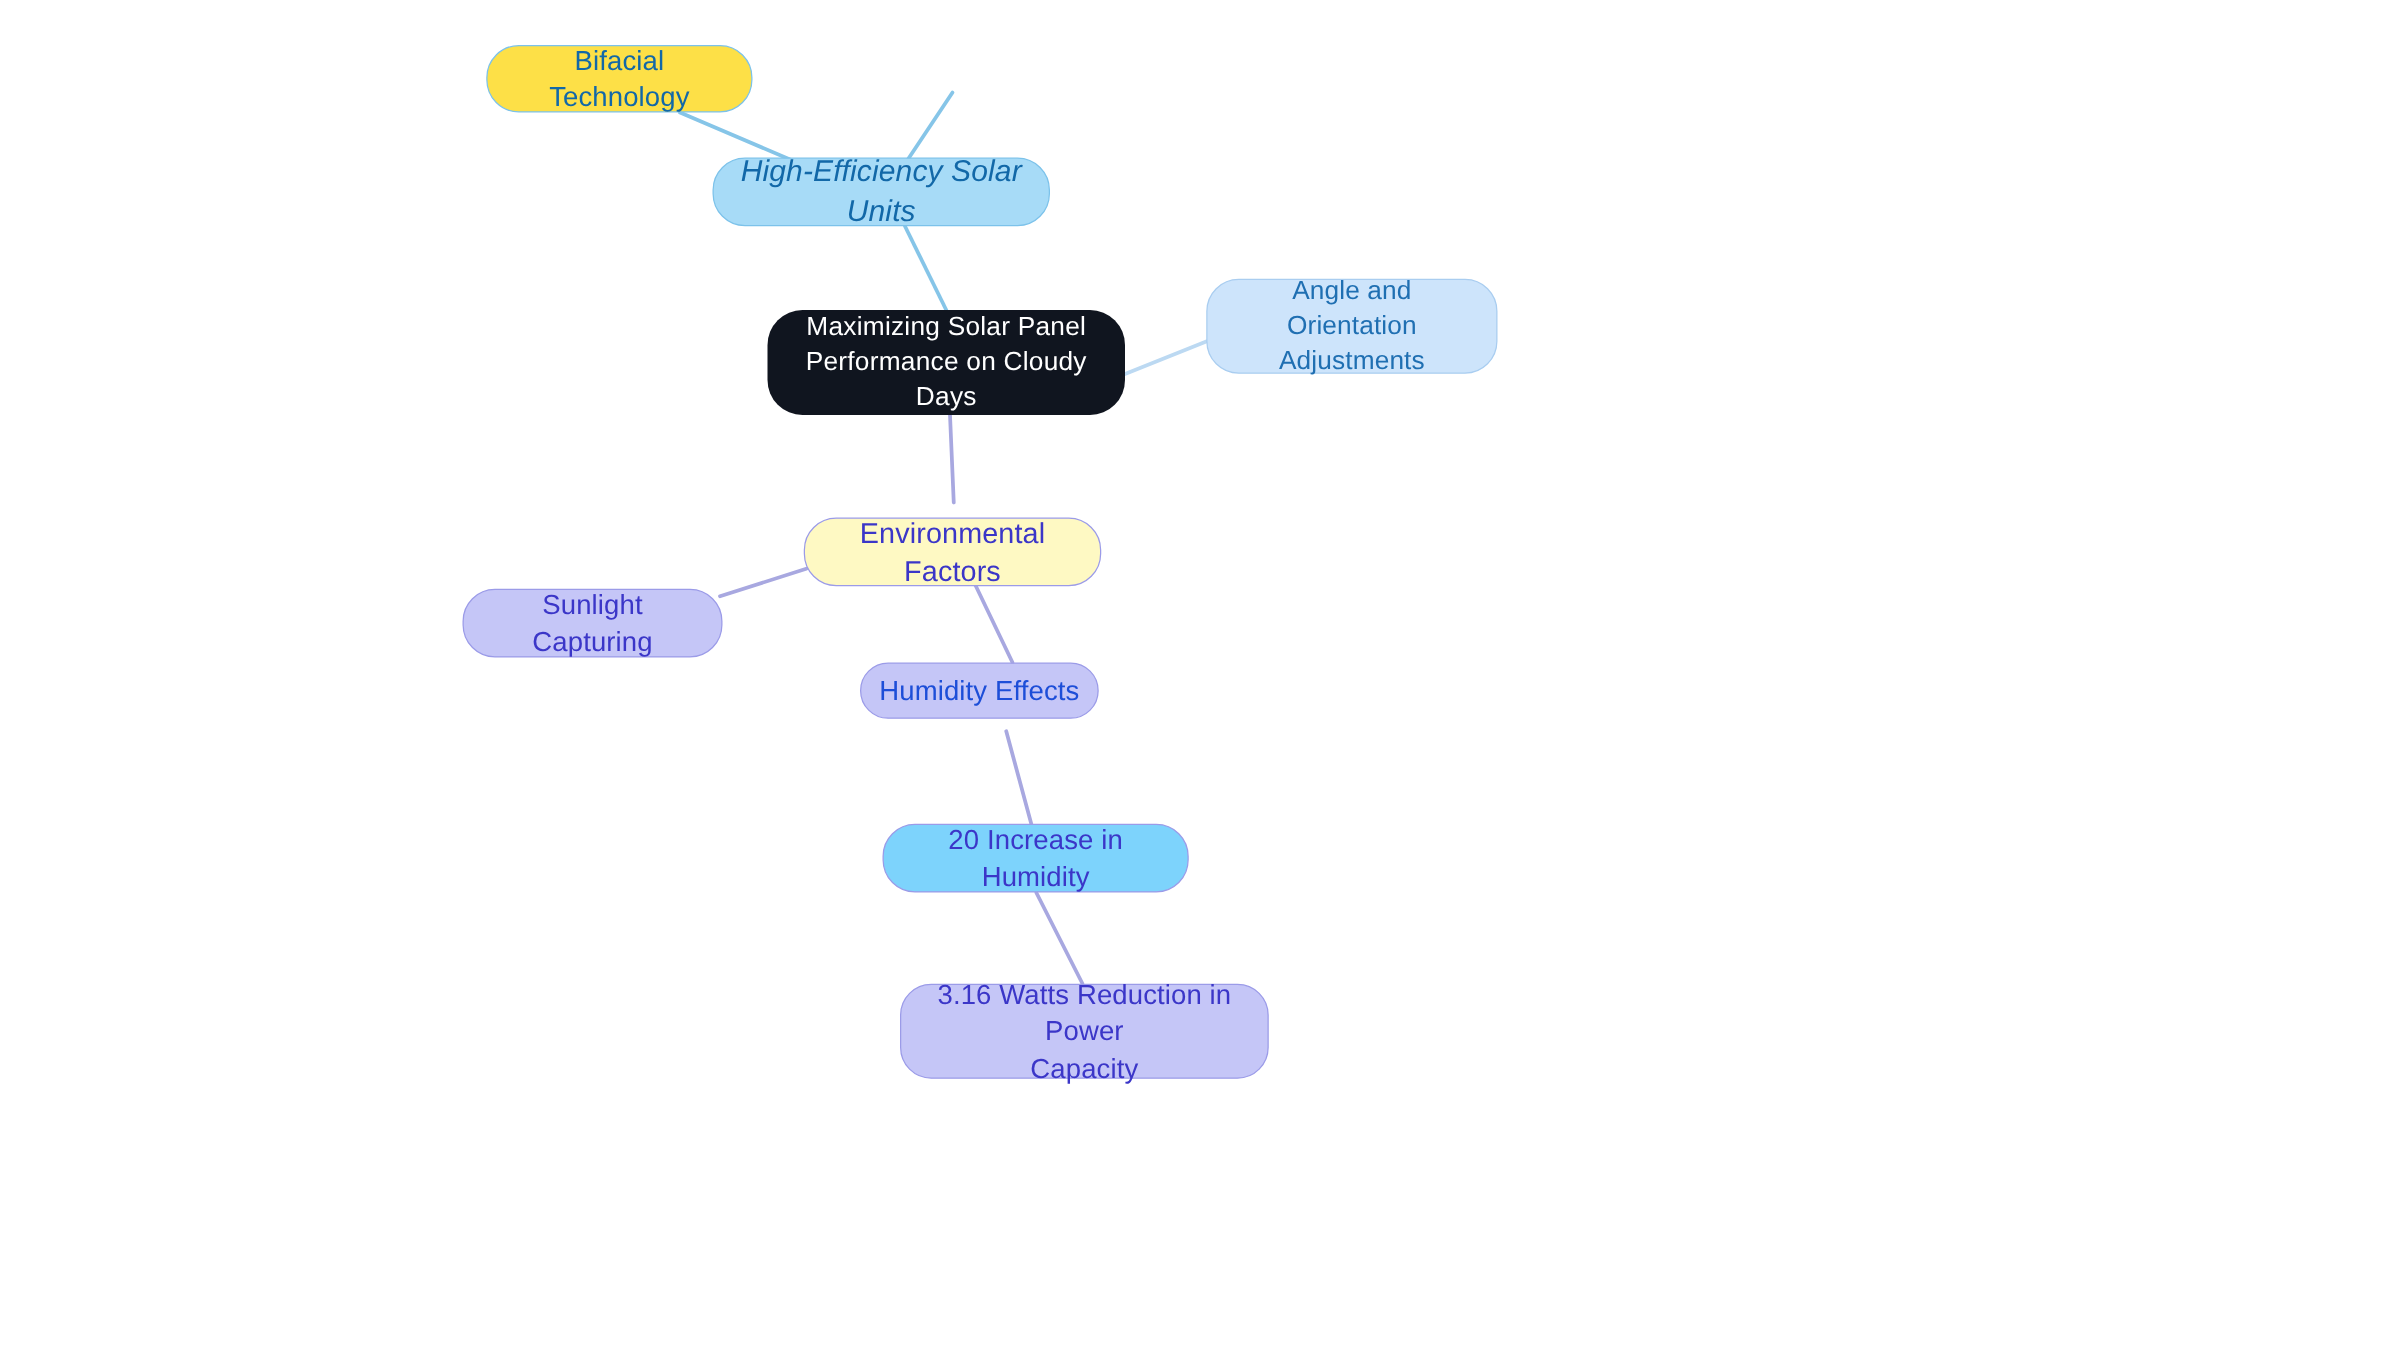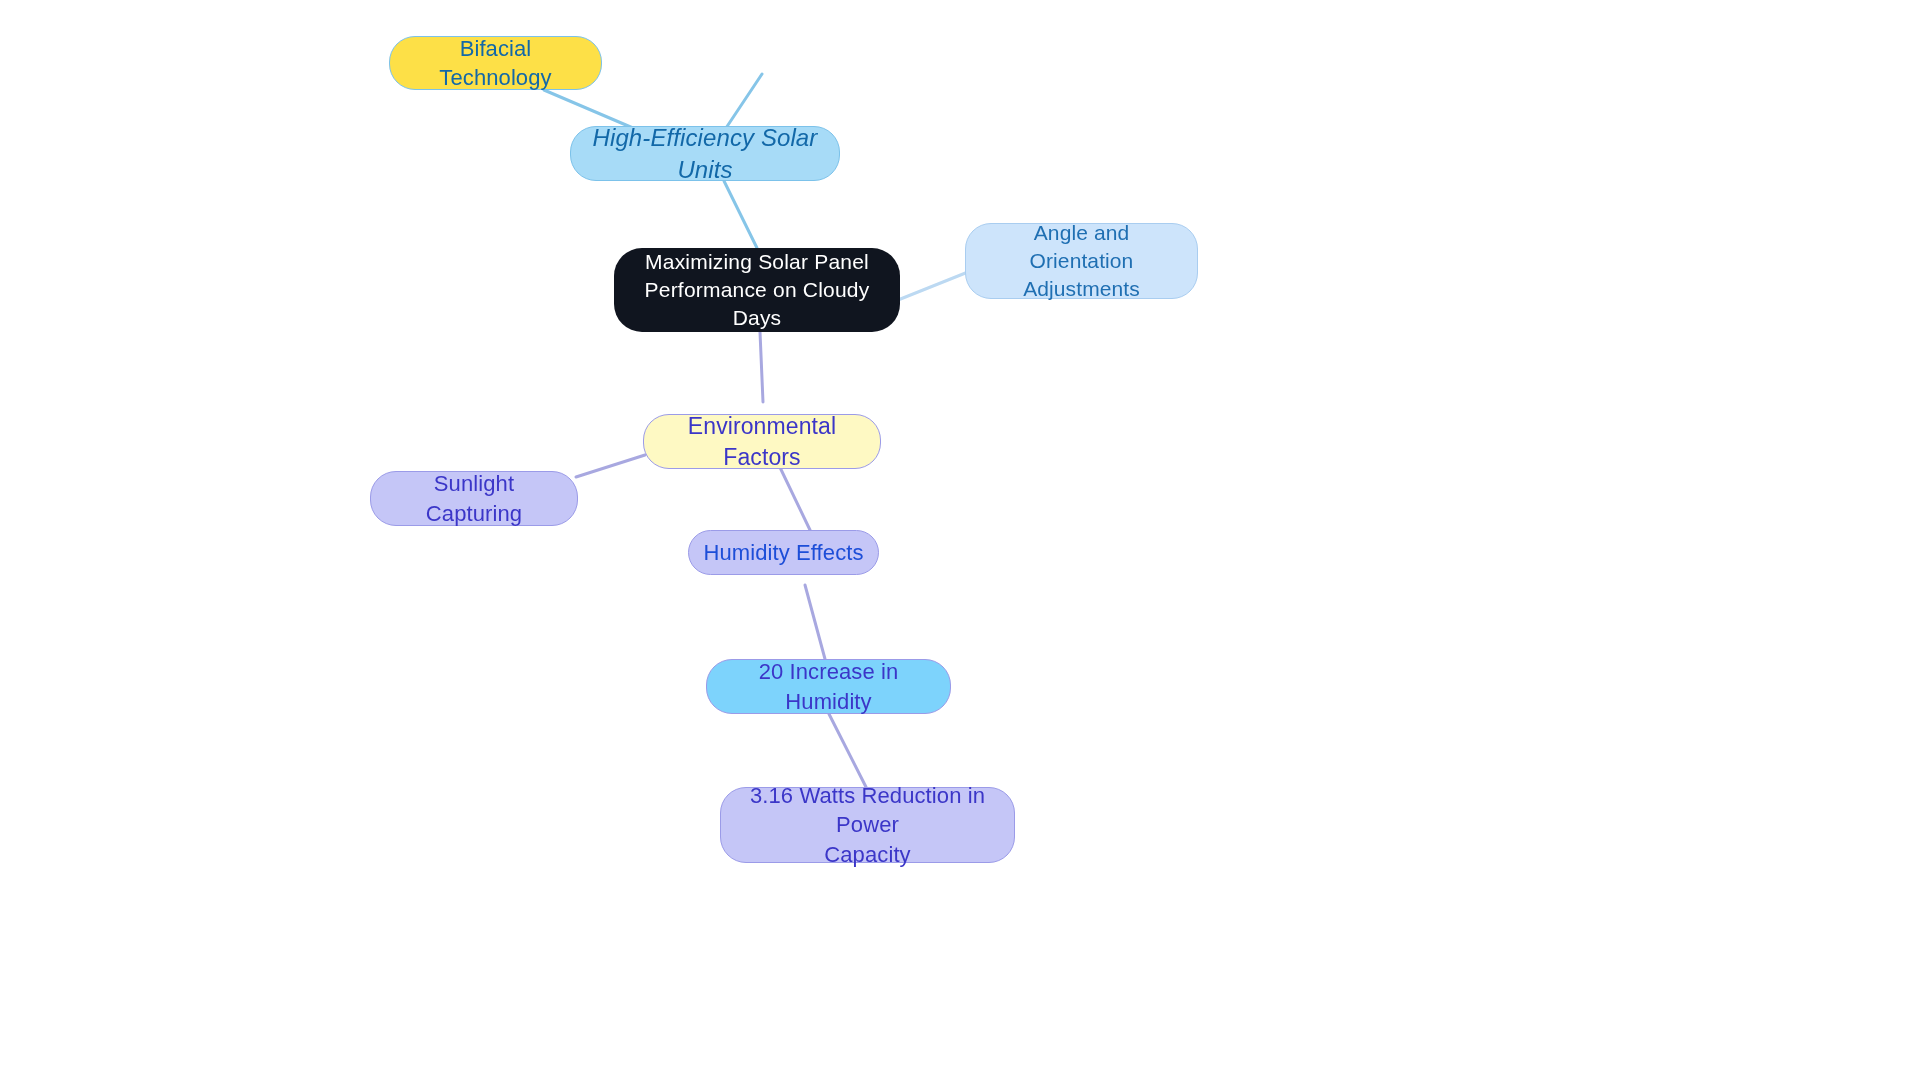--- a/index.html
+++ b/index.html
@@ -112,16 +112,16 @@
 Performance on Cloudy Days</div>
 
   <div class="node purple-main" style="left: 643px; top: 402px; width: 238px; height: 55px; background: #fef9c3; border-color: rgb(155, 155, 232); color: rgb(59, 54, 200); margin-top: 12px;">Environmental Factors</div>
 
   <div class="node purple-leaf" style="left: 370px; top: 471px; width: 208px; height: 55px; background: rgb(197, 198, 247); border-color: rgb(155, 155, 232); color: rgb(59, 54, 200);">Sunlight Capturing</div>
 
   <div class="node purple-leaf" style="left: 688px; top: 530px; width: 191px; height: 45px; background: rgb(197, 198, 247); border-color: rgb(155, 155, 232); color: #1d4ed8;">Humidity Effects</div>
 
   <div class="node purple-leaf" style="left: 706px; top: 659px; width: 245px; height: 55px; background: #7dd3fc; border-color: rgb(155, 155, 232); color: rgb(59, 54, 200);">20 Increase in Humidity</div>
 
-  <div class="node purple-leaf" style="left: 720px; top: 787px; width: 295px; height: 76px; background: rgb(197, 198, 247); border-color: rgb(155, 155, 232); color: rgb(59, 54, 200);">3.16 Watts Reduction in Power
+  <div class="node purple-leaf" style="left: 720px; top: 787px; width: 295px; height: 76px; background: rgb(197, 198, 247); border-color: rgb(155, 155, 232); color: rgb(59, 54, 200); border-radius: 25px;">3.16 Watts Reduction in Power
 Capacity</div>
 
 </div>
 
 </body></html>

